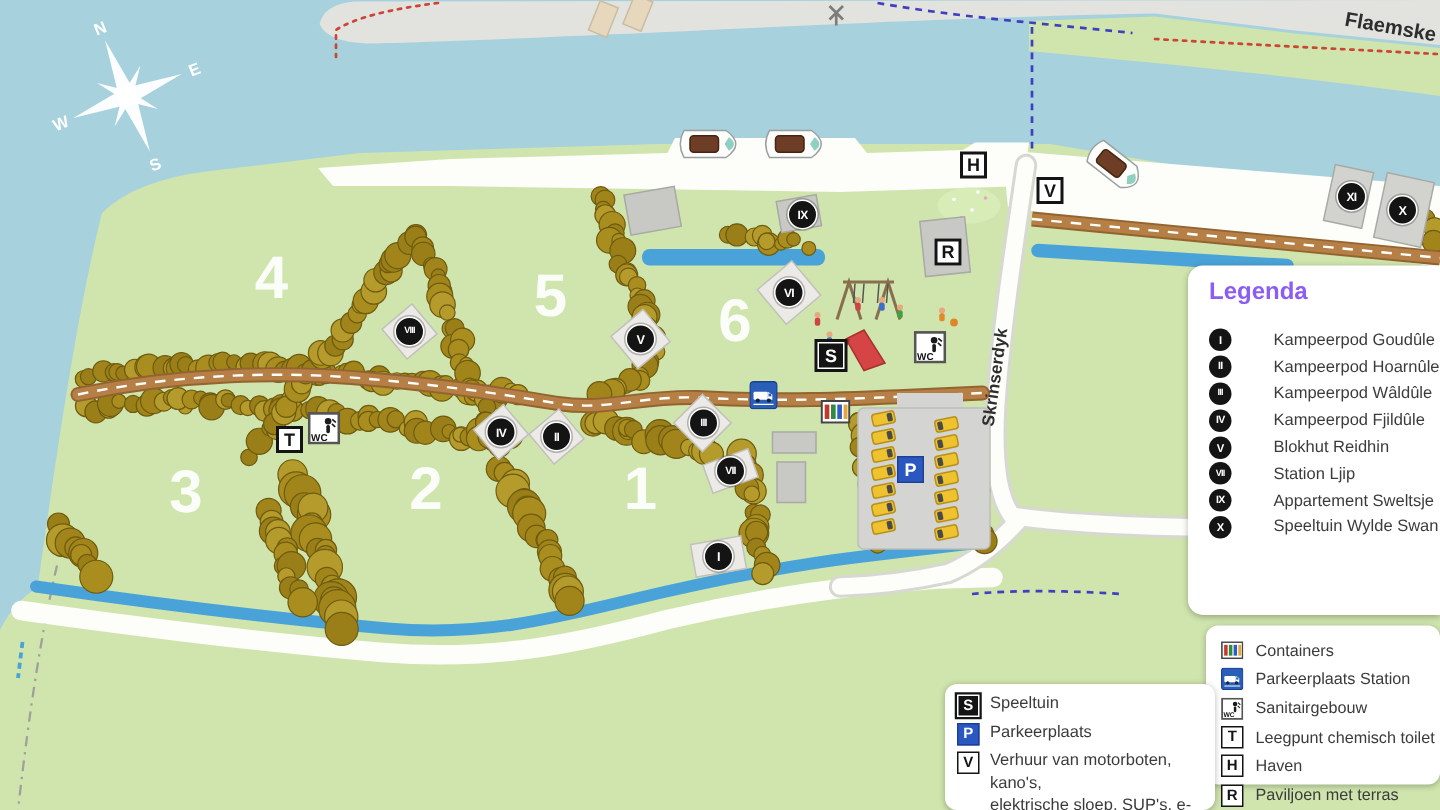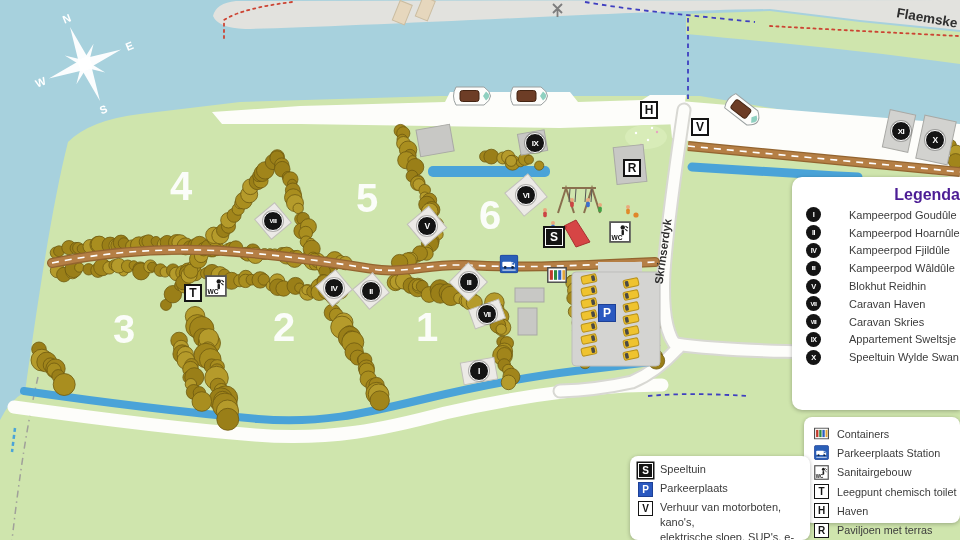--- a/index.html
+++ b/index.html
@@ -20,21 +20,21 @@
   .smark{position:absolute;transform:translate(-50%,-50%);width:18px;height:18px;
          display:flex;align-items:center;justify-content:center;font-weight:700;font-size:12px;}
   .smark.white{background:#fff;border:2px solid #141414;color:#141414;}
   .smark.black{background:#141414;border:1px solid #fff;box-shadow:0 0 0 2px #141414;color:#fff;}
   .smark.blue{background:#2a58c0;border:1px solid #1d4096;color:#fff;}
   .ficon{position:absolute;transform:translate(-50%,-50%);}
   
   .panel{position:absolute;background:#fff;box-shadow:0 1px 4px rgba(0,0,0,.28);color:#3b3b3b;}
   #panel-legend{left:792px;top:177px;width:168px;height:233px;border-radius:10px 0 0 10px;
                 padding:9px 0 0 14px;}
-  #panel-legend h2{margin:0 0 2px 0;font-size:16px;color:#4c1d95;text-align:right;}
+  #panel-legend h2{margin:0 0 14px 0;font-size:16px;color:#8b5cf6;}
   .lrow{display:flex;align-items:center;height:17.8px;gap:8px;}
   .lrow .lbl{font-size:11px;white-space:nowrap;padding-left:20px;}
   .ncirc{flex:0 0 auto;width:15px;height:15px;border-radius:50%;background:#141414;color:#fff;
          font-weight:700;display:flex;align-items:center;justify-content:center;letter-spacing:-.5px;}
   #panel-facilities{left:804px;top:417px;width:156px;height:106px;border-radius:8px;
                 padding:7px 0 0 10px;}
   .frow{display:flex;align-items:center;height:19.3px;gap:8px;}
   .frow .lbl{font-size:10.8px;white-space:nowrap;}
   .sqicon{flex:0 0 auto;width:15px;height:15px;display:flex;align-items:center;justify-content:center;
           font-weight:700;font-size:10px;}
@@ -709,38 +709,34 @@
   <div id="acc-list">
         <div class="lrow">
           <span class="ncirc" style="font-size: 7.5px;">I</span>
           <span class="lbl">Kampeerpod Goudûle</span>
         </div>
         <div class="lrow">
           <span class="ncirc" style="font-size: 7px;">II</span>
           <span class="lbl">Kampeerpod Hoarnûle</span>
         </div>
         <div class="lrow">
+          <span class="ncirc" style="font-size: 6px;">III</span>
+          <span class="lbl">Kampeerpod Wâldûle</span>
+        </div>
+        <div class="lrow">
           <span class="ncirc" style="font-size: 7px;">IV</span>
           <span class="lbl">Kampeerpod Fjildûle</span>
-        </div>
-        <div class="lrow">
-          <span class="ncirc" style="font-size: 6px;">III</span>
-          <span class="lbl">Kampeerpod Wâldûle</span>
         </div>
         <div class="lrow">
           <span class="ncirc" style="font-size: 7.5px;">V</span>
           <span class="lbl">Blokhut Reidhin</span>
         </div>
         <div class="lrow">
           <span class="ncirc" style="font-size: 6px;">VII</span>
-          <span class="lbl">Caravan Haven</span>
-        </div>
-        <div class="lrow">
-          <span class="ncirc" style="font-size: 5px;">VIII</span>
-          <span class="lbl">Caravan Skries</span>
+          <span class="lbl">Station Ljip</span>
         </div>
         <div class="lrow">
           <span class="ncirc" style="font-size: 7px;">IX</span>
           <span class="lbl">Appartement Sweltsje</span>
         </div>
         <div class="lrow">
           <span class="ncirc" style="font-size: 7.5px;">X</span>
           <span class="lbl">Speeltuin Wylde Swan</span>
         </div>
       </div>

